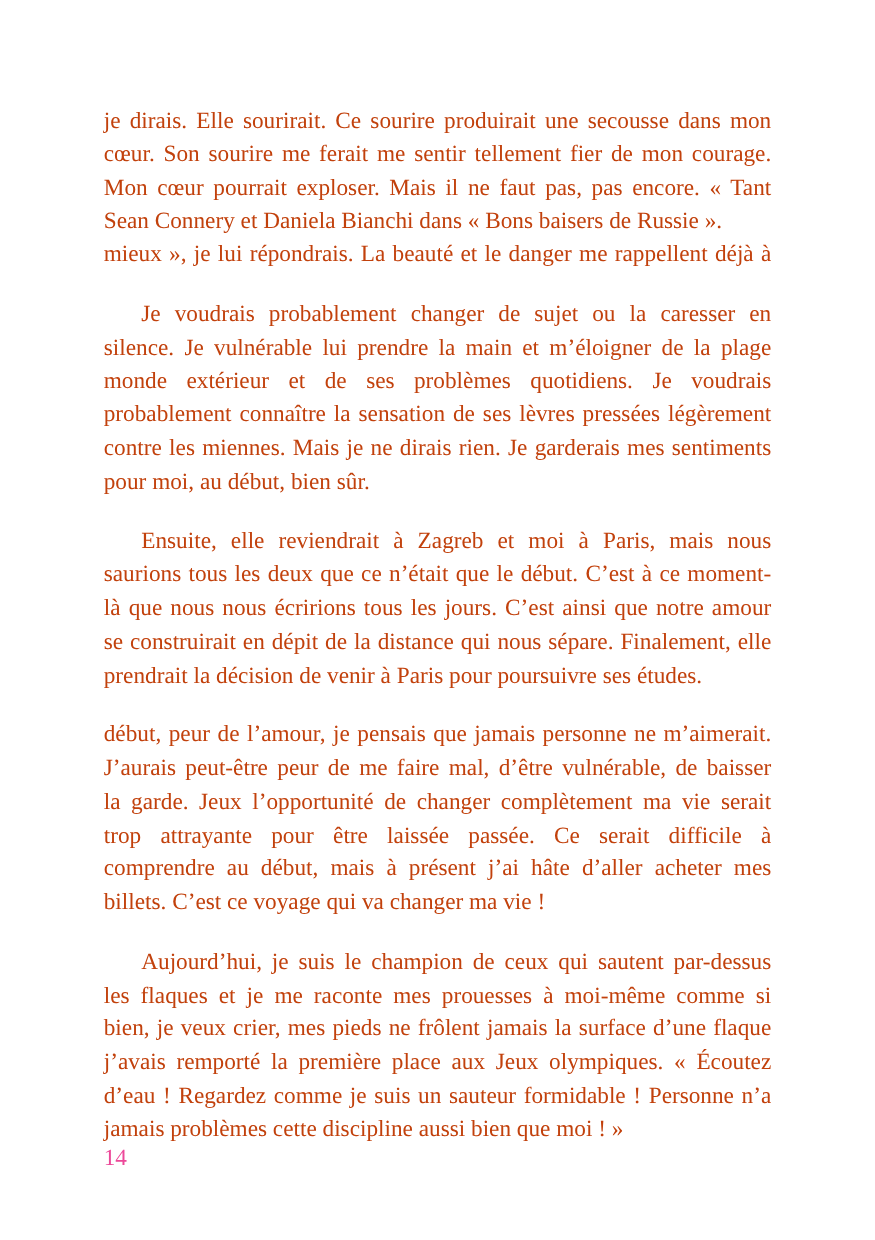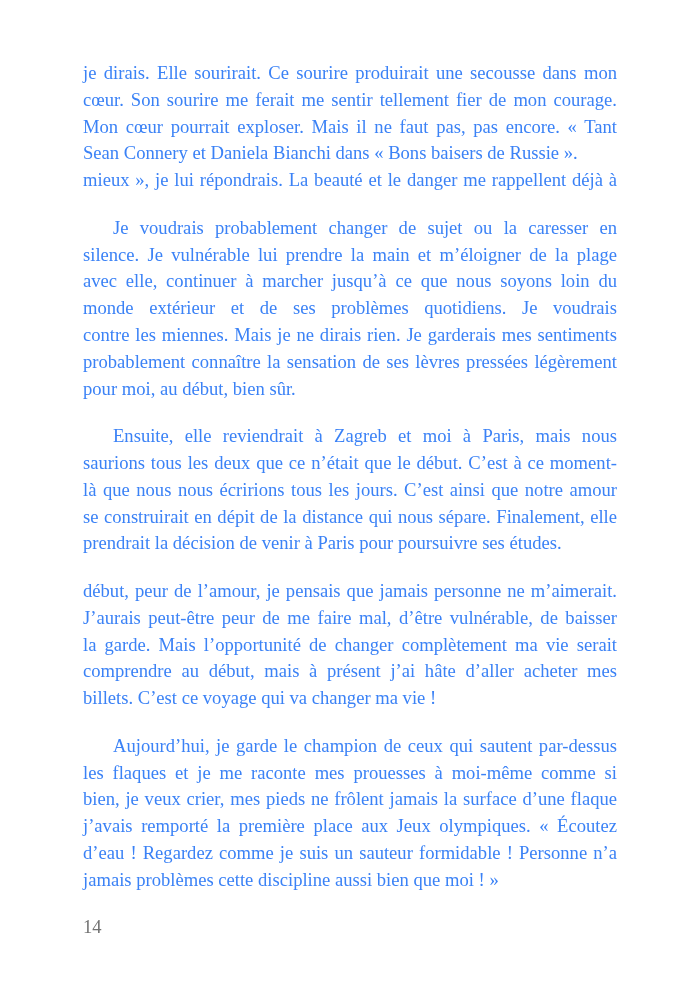--- a/index.html
+++ b/index.html
@@ -1,66 +1,66 @@
 <!DOCTYPE html>
 <html><head>
 <meta charset="utf-8">
 <style>
   html, body { margin: 0; padding: 0; background: #ffffff; }
   body { width: 700px; height: 992px; position: relative; overflow: hidden; }
   .page {
-    position: absolute; left: 83px; top: 60px; width: 534px;
+    position: absolute; left: 83px; top: 84px; width: 534px;
     font-family: "Liberation Serif", serif; font-size: 18.6px;
-    line-height: 26.8px; color: #3b82f6;
+    line-height: 26.8px; color: #c2410c;
   }
   .para { margin: 0 0 20.8px 0; text-align: justify; }
   .para .line { display: block; text-align: justify; text-align-last: justify; white-space: nowrap; }
   .para .line.last { text-align-last: left; }
   .para .line.indent { text-indent: 30px; }
   .page-number {
     position: absolute; left: 83px; top: 916px;
-    font-family: "Liberation Serif", serif; font-size: 18.6px; color: #737373;
+    font-family: "Liberation Serif", serif; font-size: 18.6px; color: #ec4899;
   }
 </style>
 </head>
 <body>
 
 <div class="page" id="page-body">
     <p class="para">
       <span class="line">je dirais. Elle sourirait. Ce sourire produirait une secousse dans mon</span>
       <span class="line">cœur. Son sourire me ferait me sentir tellement fier de mon courage.</span>
       <span class="line">Mon cœur pourrait exploser. Mais il ne faut pas, pas encore. « Tant</span>
       <span class="line last">Sean Connery et Daniela Bianchi dans « Bons baisers de Russie ».</span>
       <span class="line">mieux », je lui répondrais. La beauté et le danger me rappellent déjà à</span>
     </p>
     <p class="para">
       <span class="line indent">Je voudrais probablement changer de sujet ou la caresser en</span>
       <span class="line">silence. Je vulnérable lui prendre la main et m’éloigner de la plage</span>
-      <span class="line">avec elle, continuer à marcher jusqu’à ce que nous soyons loin du</span>
       <span class="line">monde extérieur et de ses problèmes quotidiens. Je voudrais</span>
+      <span class="line">probablement connaître la sensation de ses lèvres pressées légèrement</span>
       <span class="line">contre les miennes. Mais je ne dirais rien. Je garderais mes sentiments</span>
-      <span class="line">probablement connaître la sensation de ses lèvres pressées légèrement</span>
       <span class="line last">pour moi, au début, bien sûr.</span>
     </p>
     <p class="para">
       <span class="line indent">Ensuite, elle reviendrait à Zagreb et moi à Paris, mais nous</span>
       <span class="line">saurions tous les deux que ce n’était que le début. C’est à ce moment-</span>
       <span class="line">là que nous nous écririons tous les jours. C’est ainsi que notre amour</span>
       <span class="line">se construirait en dépit de la distance qui nous sépare. Finalement, elle</span>
       <span class="line last">prendrait la décision de venir à Paris pour poursuivre ses études.</span>
     </p>
     <p class="para">
       <span class="line">début, peur de l’amour, je pensais que jamais personne ne m’aimerait.</span>
       <span class="line">J’aurais peut-être peur de me faire mal, d’être vulnérable, de baisser</span>
-      <span class="line">la garde. Mais l’opportunité de changer complètement ma vie serait</span>
+      <span class="line">la garde. Jeux l’opportunité de changer complètement ma vie serait</span>
+      <span class="line">trop attrayante pour être laissée passée. Ce serait difficile à</span>
       <span class="line">comprendre au début, mais à présent j’ai hâte d’aller acheter mes</span>
       <span class="line last">billets. C’est ce voyage qui va changer ma vie !</span>
     </p>
     <p class="para">
-      <span class="line indent">Aujourd’hui, je garde le champion de ceux qui sautent par-dessus</span>
+      <span class="line indent">Aujourd’hui, je suis le champion de ceux qui sautent par-dessus</span>
       <span class="line">les flaques et je me raconte mes prouesses à moi-même comme si</span>
       <span class="line">bien, je veux crier, mes pieds ne frôlent jamais la surface d’une flaque</span>
       <span class="line">j’avais remporté la première place aux Jeux olympiques. « Écoutez</span>
       <span class="line">d’eau ! Regardez comme je suis un sauteur formidable ! Personne n’a</span>
       <span class="line last">jamais problèmes cette discipline aussi bien que moi ! »</span>
     </p>
   </div>
 <div class="page-number">14</div>
 
 </body></html>

